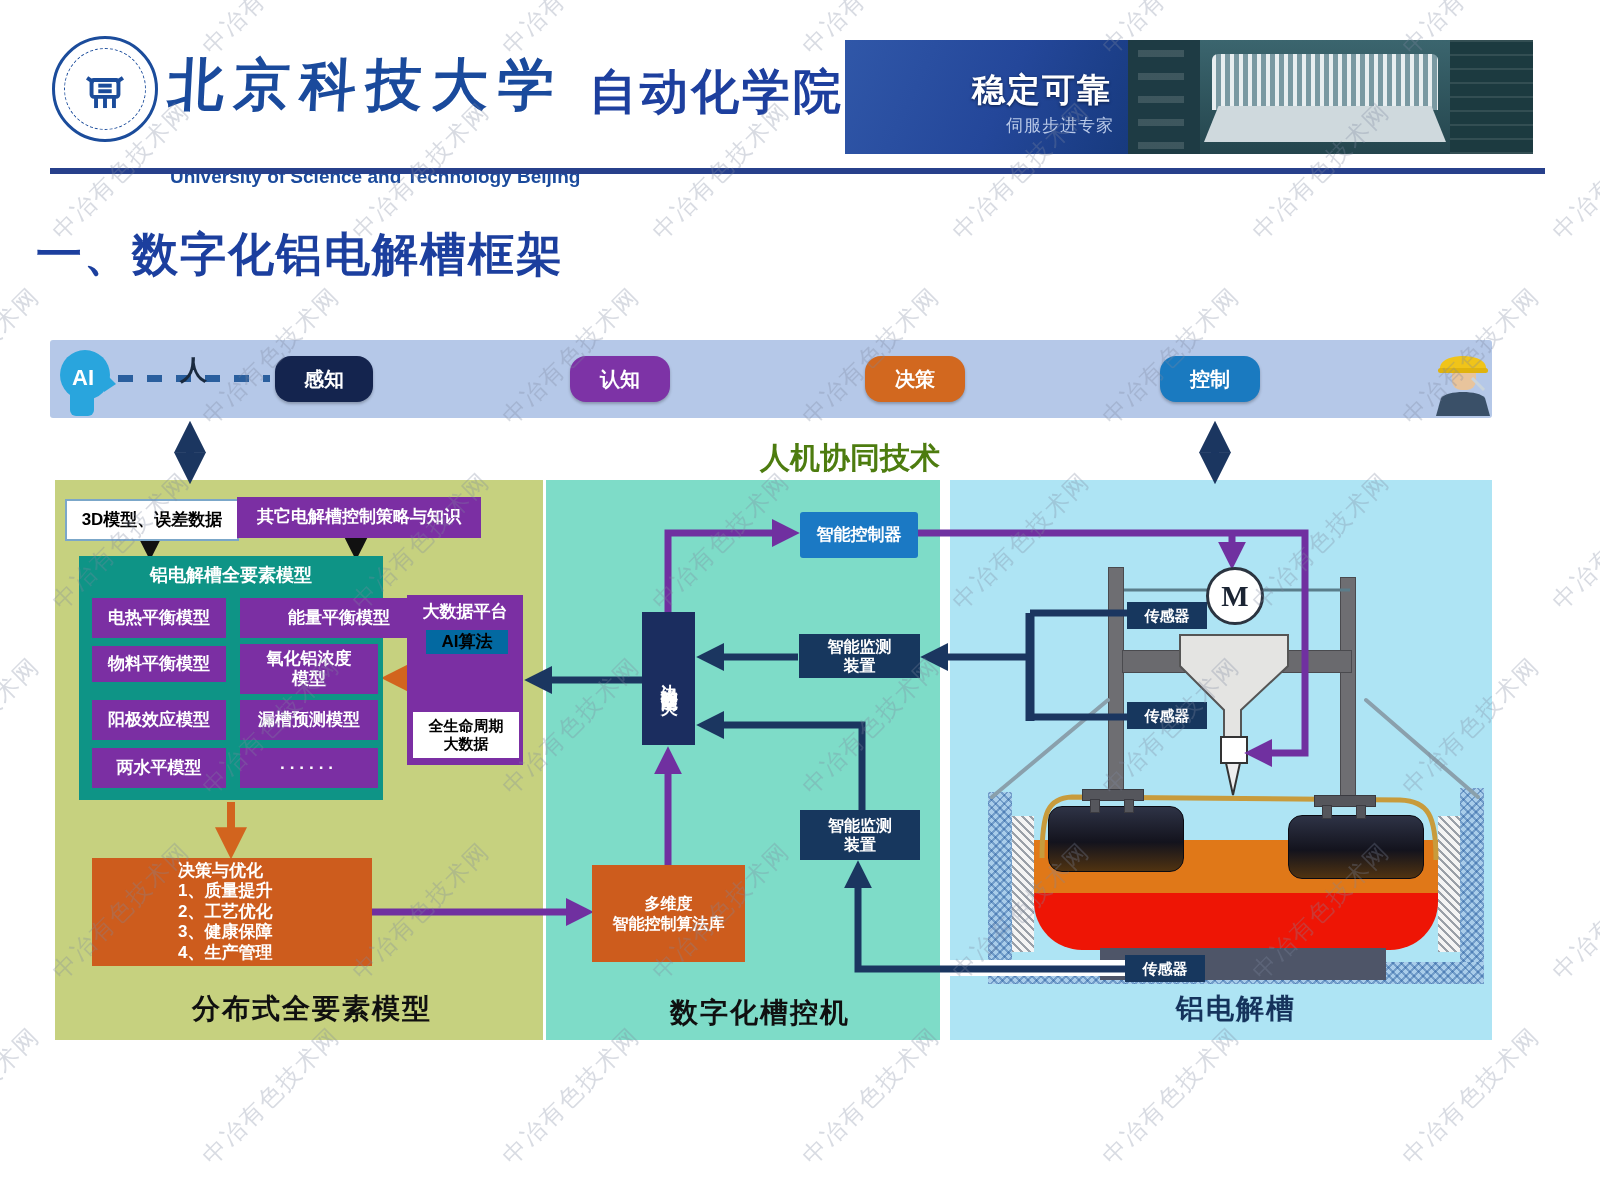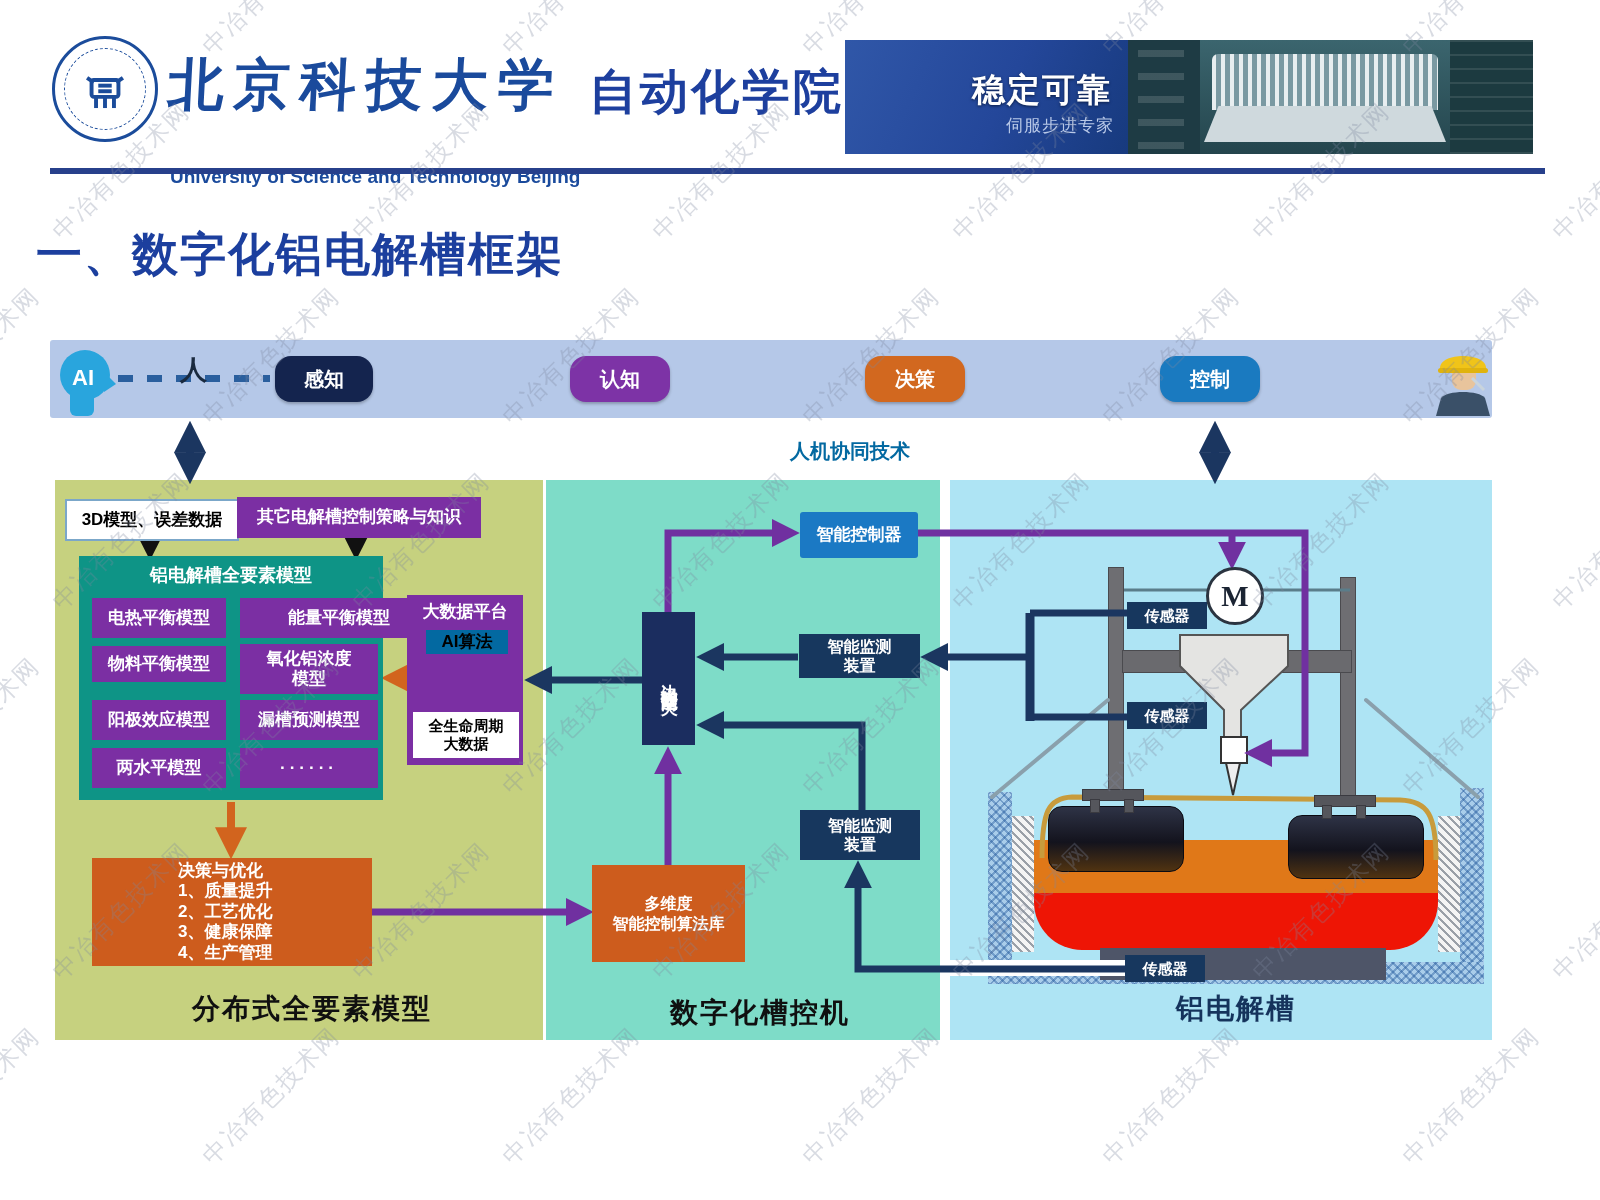--- a/index.html
+++ b/index.html
@@ -35,21 +35,21 @@
   .banner-far{flex:1;height:100%;background:#1c3a40;
       background-image:repeating-linear-gradient(180deg,rgba(255,255,255,0.10) 0 2px,transparent 2px 14px);}
   .page-title{color:#1c3f9e;font-size:46px;font-weight:bold;letter-spacing:2px;}
   
   .topbar{background:#b5c8e8;border-radius:3px;}
   .pill{border-radius:16px;color:#fff;font-weight:bold;font-size:20px;
         display:flex;align-items:center;justify-content:center;box-shadow:0 2px 3px rgba(0,0,0,0.25);}
   .pill1{background:#14244e;} .pill2{background:#7d33a6;} .pill3{background:#d2681f;} .pill4{background:#1a7ac0;}
   .dashline{height:7px;background:repeating-linear-gradient(90deg,#2a5f9e 0 15px,transparent 15px 29px);}
   .human-glyph{color:#1a2a3e;font-size:27px;font-weight:bold;}
-  .caption{font-family:"Liberation Serif",serif;font-weight:bold;font-size:20px;color:#0369a1;text-align:center;}
+  .caption{font-family:"Liberation Serif",serif;font-weight:bold;font-size:30px;color:#4d7c0f;text-align:center;}
   
   .panel-left{background:#c6d17f;} .panel-mid{background:#7edcc8;} .panel-right{background:#aee4f4;}
   .panel-label{font-family:"Liberation Serif",serif;font-weight:bold;font-size:28px;color:#101010;
                text-align:center;letter-spacing:2px;}
   .purplebox{background:#7b2fa3;} .navybox{background:#17375e;} .orangebox{background:#cd5c1d;}
   .tealbox{background:#0e9486;} .bluebox{background:#1b79c4;}
   .whitebox{background:#ffffff;color:#000;border:2px solid #7ba7c9;}
   .cell{font-size:17px;}
   .gateway{background:#1b2d5f;writing-mode:vertical-rl;text-orientation:upright;
            letter-spacing:3px;font-size:17px;}

